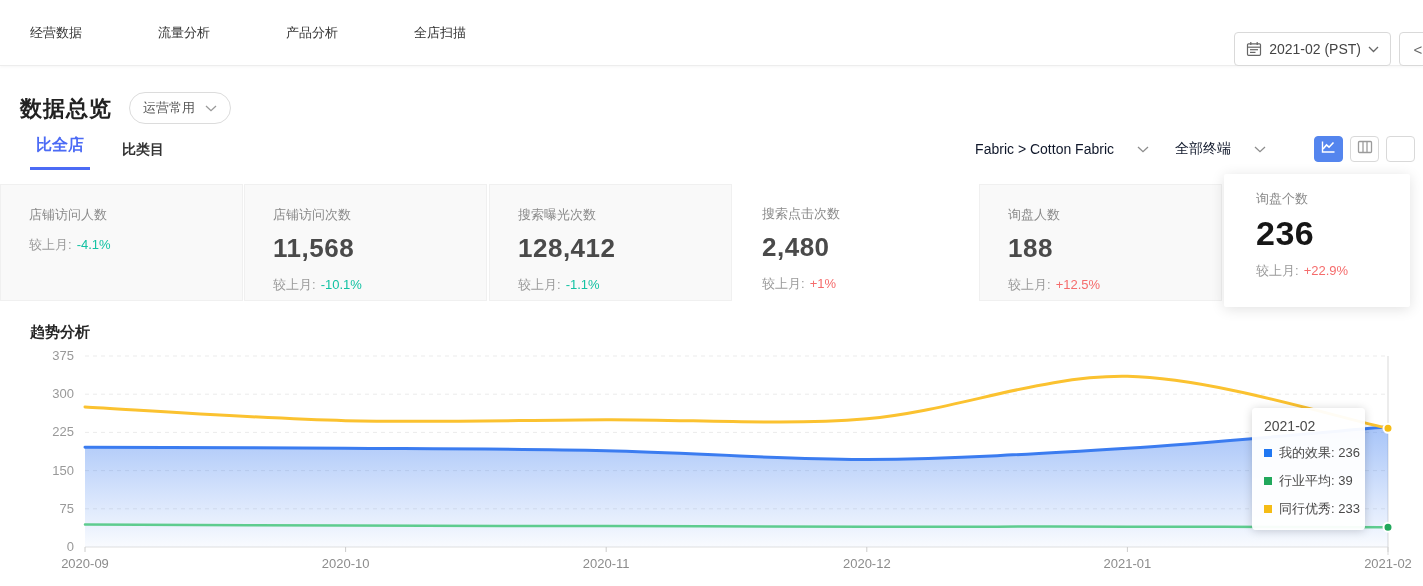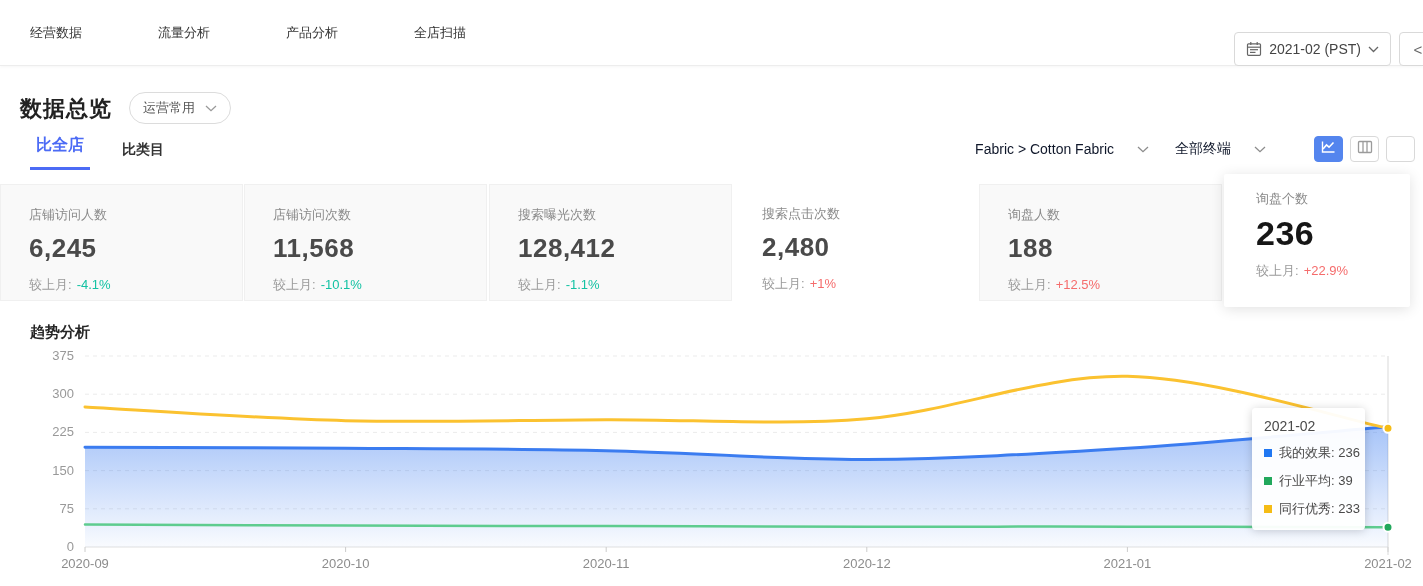--- a/index.html
+++ b/index.html
@@ -148,21 +148,20 @@
         </span>
       </span>
       <span class="vbtn clipped"></span>
     </span>
   </div>
 </div>
 
 <div class="cards">
   <div class="card gray" style="left:0px">
     <div class="c-label">店铺访问人数</div>
-    <div class="c-value">6,245</div>
     <div class="c-change"><span>较上月:</span><span class="chg down">-4.1%</span></div>
   </div>
   <div class="card gray" style="left:244px">
     <div class="c-label">店铺访问次数</div>
     <div class="c-value">11,568</div>
     <div class="c-change"><span>较上月:</span><span class="chg down">-10.1%</span></div>
   </div>
   <div class="card gray" style="left:489px">
     <div class="c-label">搜索曝光次数</div>
     <div class="c-value">128,412</div>

